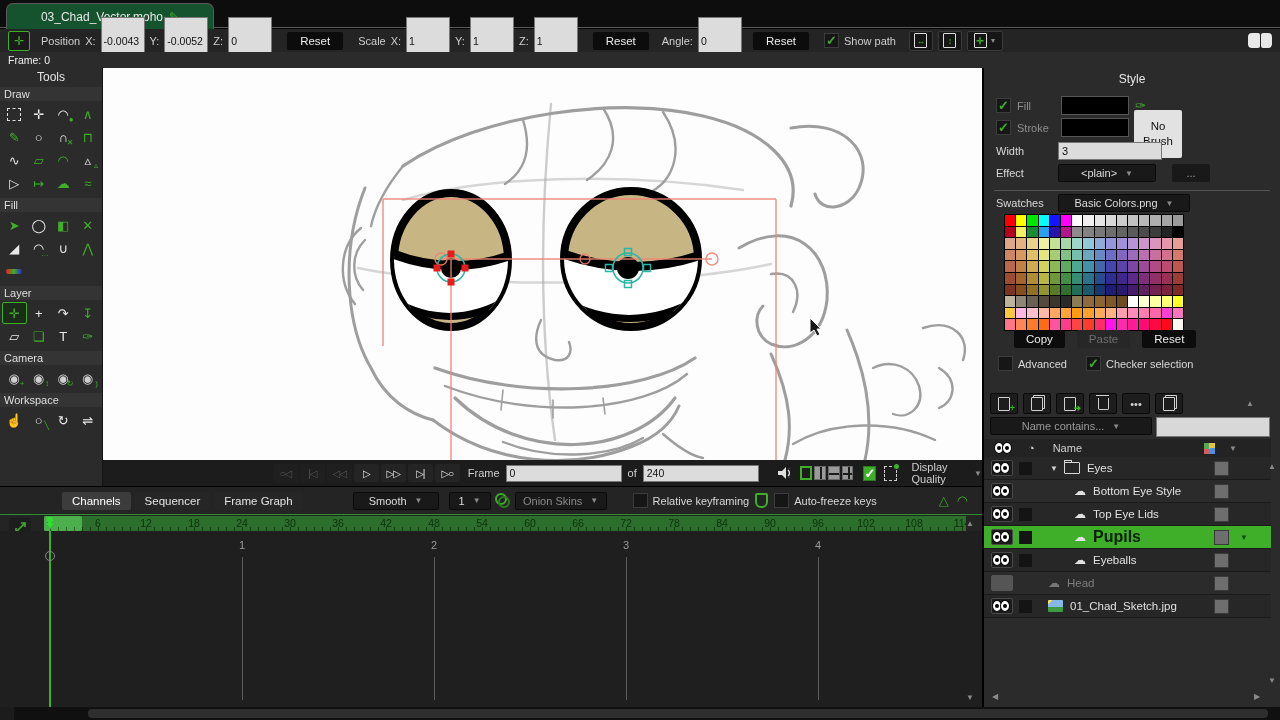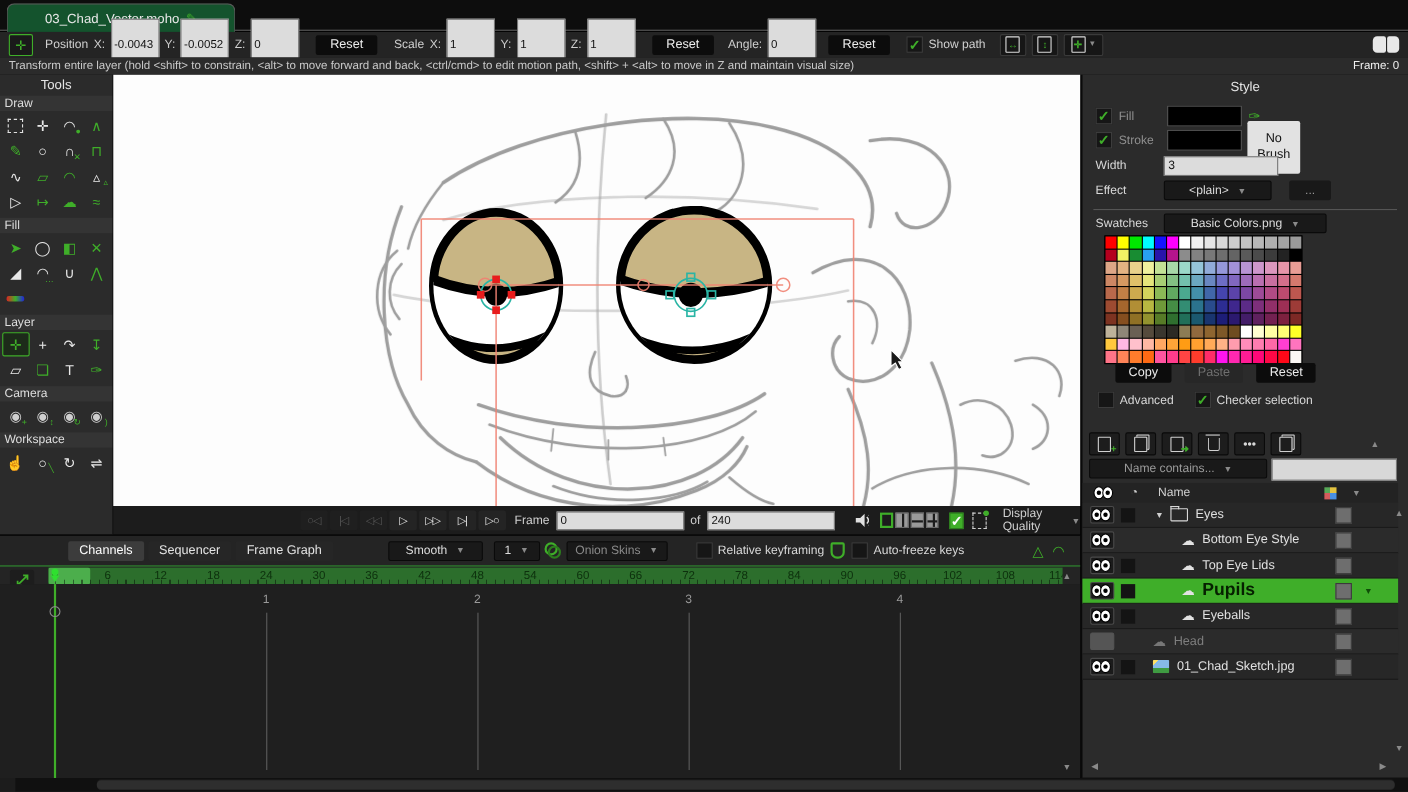--- a/index.html
+++ b/index.html
@@ -179,21 +179,20 @@
         <span class="pg">✛</span>
         <span style="color:#8a8a8a;font-size:7px;margin-left:3px">▼</span>
       </span>
     <span style="margin-left:auto" class="bookico">
         <i></i>
         <i></i>
       </span>
   </div>
 
   <div class="abs statusbar">
-    <span>Transform entire layer (hold &lt;shift&gt; to constrain, &lt;alt&gt; to move forward and back, &lt;ctrl/cmd&gt; to edit motion path, &lt;shift&gt; + &lt;alt&gt; to move in Z and maintain visual size)</span>
     <span class="frame-lab">Frame: 0</span>
   </div>
 
   <div class="abs toolspanel">
     <div class="tools-title">Tools</div>
     <div>
         <div class="tsec-label">Draw</div>
         <div class="tool-grid">
           <div class="tool">
             <span class="dashedbox"></span>
@@ -480,21 +479,21 @@
       <span class="white-lab" style="width:56px">Effect</span>
       <span class="dd" style="width:98px">
         <span>&lt;plain&gt;</span>
         <span class="chev">▼</span>
       </span>
       <span class="dots-btn" style="margin-left:10px">...</span>
     </div>
     <div class="divider" style="top:122px"></div>
     <div class="srow" style="left:12px;top:126px">
       <span class="white-lab" style="width:56px">Swatches</span>
-      <span class="dd" style="width:148px">
+      <span class="dd" style="width:132px">
         <span>Basic Colors.png</span>
         <span class="chev">▼</span>
       </span>
     </div>
     <div class="palette">
         <div class="pcell" style="background: rgb(255, 0, 0);"></div>
         <div class="pcell" style="background: rgb(255, 255, 0);"></div>
         <div class="pcell" style="background: rgb(0, 232, 0);"></div>
         <div class="pcell" style="background: rgb(0, 255, 255);"></div>
         <div class="pcell" style="background: rgb(20, 20, 255);"></div>

